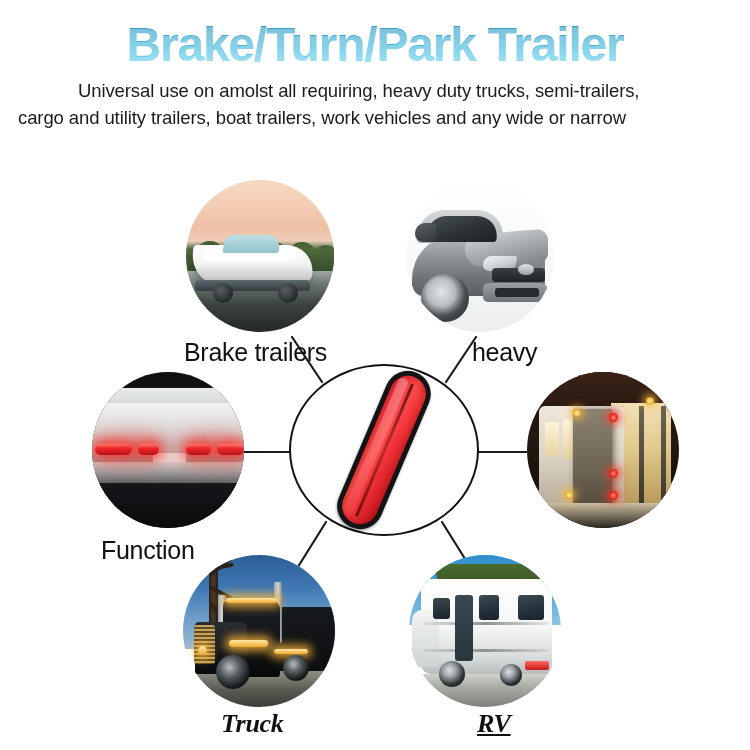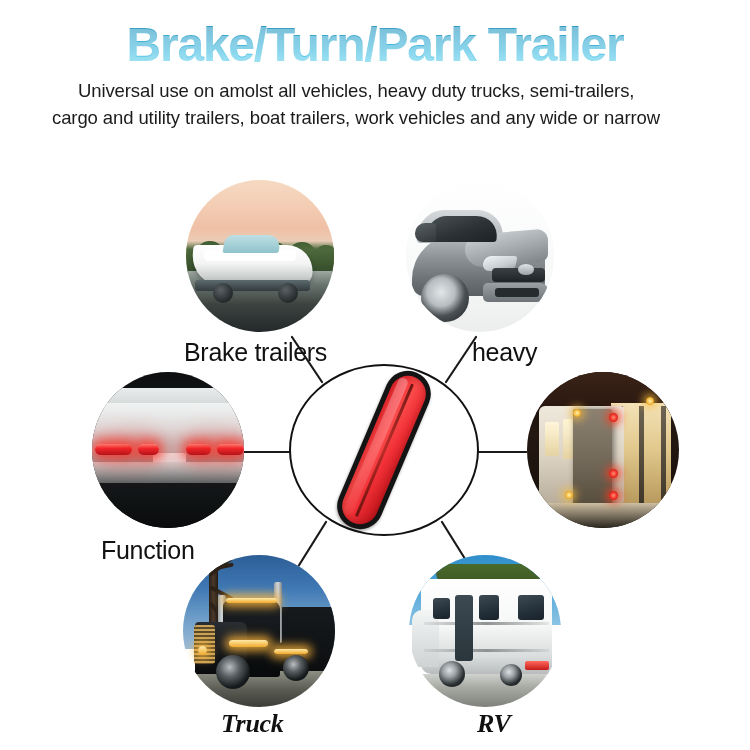--- a/index.html
+++ b/index.html
@@ -48,21 +48,21 @@
     left: 18px;
     top: 78px;
     width: 714px;
     font-size: 18.5px;
     line-height: 26.5px;
     color: #1b1b1b;
     text-align: left;
     letter-spacing: -0.1px;
   }
   #subtitle .l1 { display: block; padding-left: 60px; }
-  #subtitle .l2 { display: block; margin-left: 34px; }
+  #subtitle .l2 { display: block; }
   #subtitle .l3 { display: block; }
 
   
   #diagram {
     position: absolute;
     left: 0;
     top: 0;
     width: 750px;
     height: 750px;
   }
@@ -424,21 +424,21 @@
   }
 </style>
 </head>
 <body>
 
 <div id="page">
 
   <div id="title">Brake/Turn/Park Trailer</div>
 
   <div id="subtitle">
-    <span class="l1">Universal use on amolst all vehicles, heavy duty trucks, semi-trailers,</span>
+    <span class="l1">Universal use on amolst all requiring, heavy duty trucks, semi-trailers,</span>
     <span class="l2">cargo and utility trailers, boat trailers, work vehicles and any wide or narrow</span>
   </div>
 
   <div id="diagram">
 
     <svg id="spokes" viewBox="0 0 750 750">
       <g stroke="#1a1a1a" stroke-width="2.2" fill="none" stroke-linecap="round">
         <line x1="322" y1="382" x2="292" y2="337"></line>
         <line x1="446" y1="382" x2="476" y2="337"></line>
         <line x1="289" y1="452" x2="240" y2="452"></line>
@@ -561,21 +561,21 @@
         <div class="rv-stripe" style="top:62%;"></div>
         <div class="rv-win" style="left:16%; top:28%; width:11%; height:14%;"></div>
         <div class="rv-win" style="left:46%; top:26%; width:13%; height:17%;"></div>
         <div class="rv-win" style="left:72%; top:26%; width:17%; height:17%;"></div>
         <div class="rv-door"></div>
         <div class="rv-tail"></div>
         <div class="rv-wheel" style="left:20%; top:70%; width:26px; height:26px;"></div>
         <div class="rv-wheel" style="left:60%; top:72%; width:22px; height:22px;"></div>
       </div>
     </div>
-    <div class="label serif-italic" style="left:477px; top:710px;">RV</div>
+    <div class="label serif-italic" style="left:477px; top:710px;text-decoration:underline;">RV</div>
 
     <div id="hub">
       <div id="lightbar">
         <div class="lens"></div>
         <div class="seam"></div>
         <div class="gloss"></div>
       </div>
     </div>
 
   </div>

